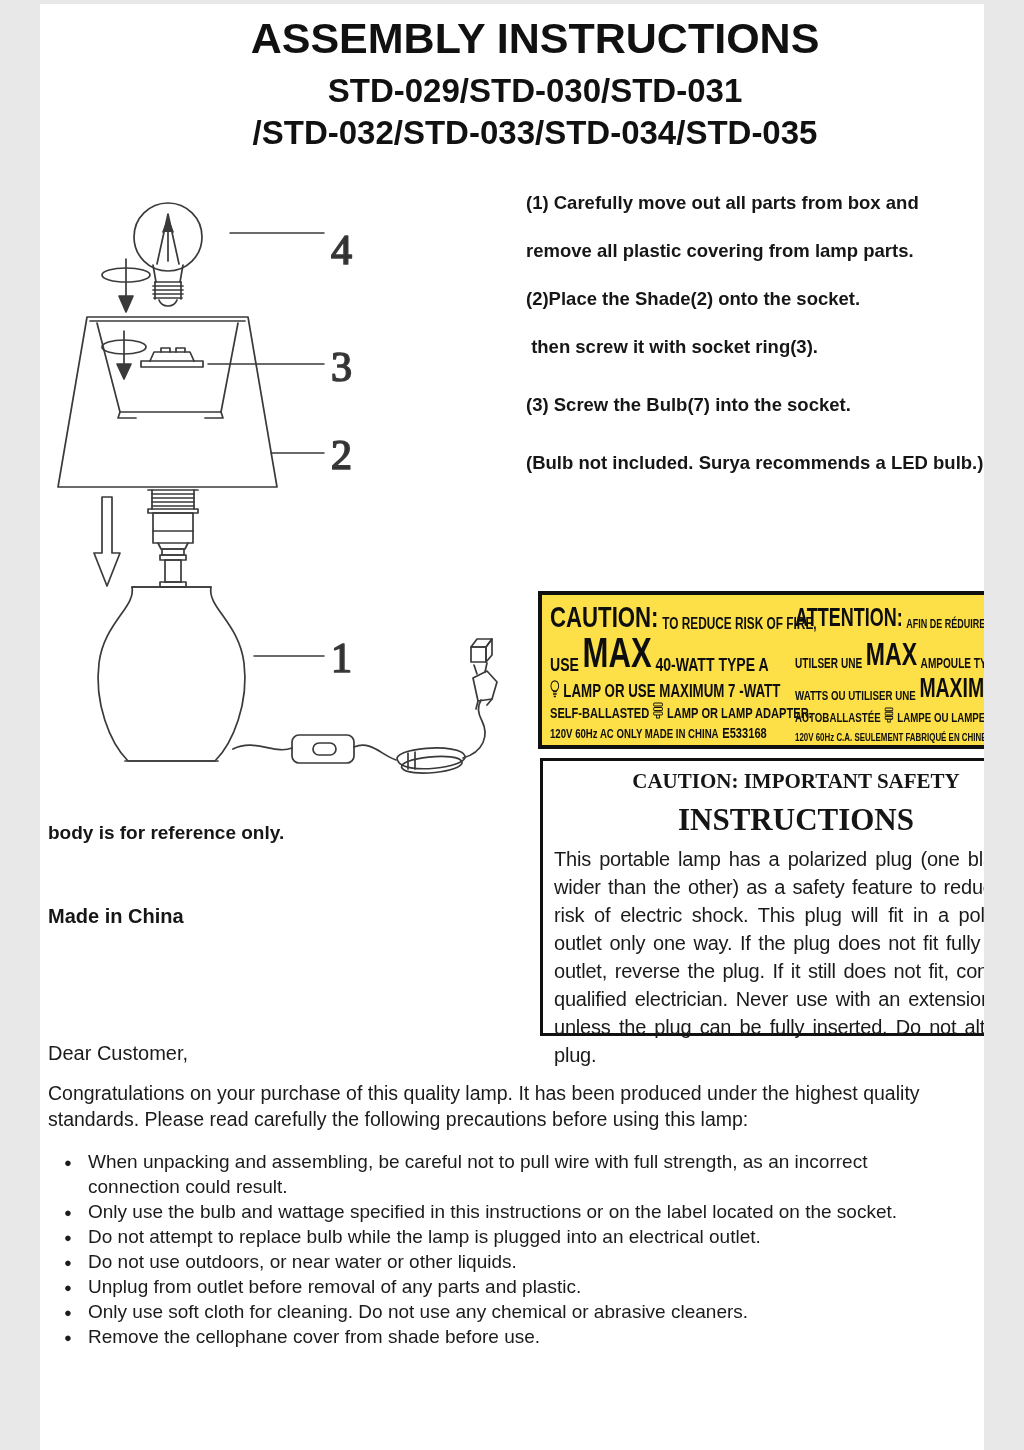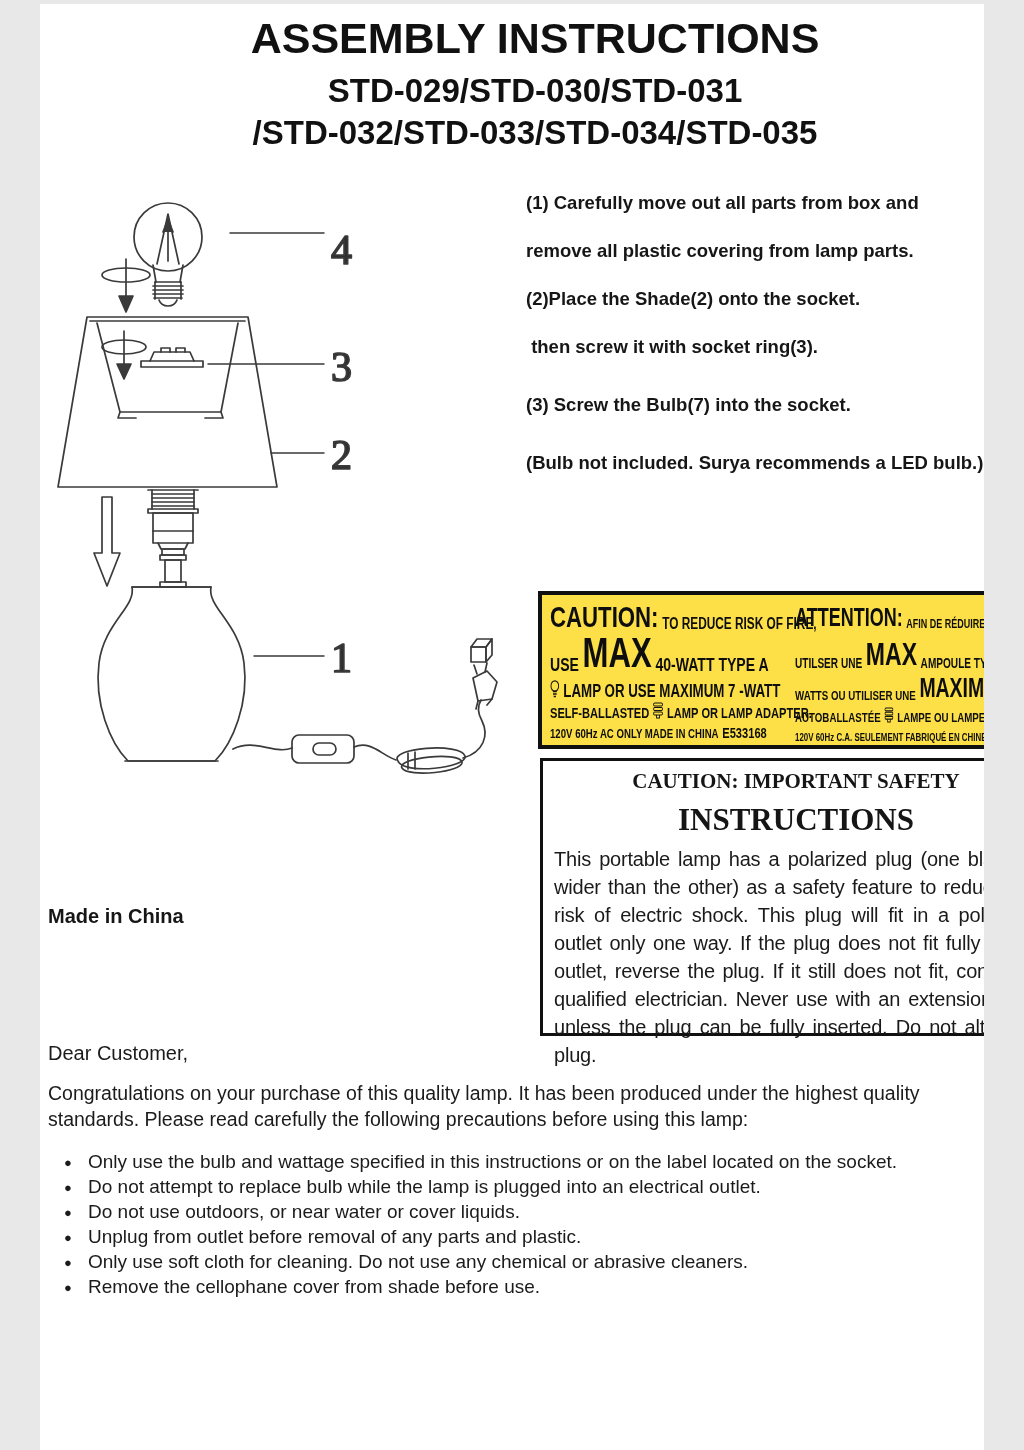--- a/index.html
+++ b/index.html
@@ -247,29 +247,31 @@
     </div>
   </div>
 
   <div class="safety-box">
     <div class="safety-title">CAUTION: IMPORTANT SAFETY</div>
     <div class="safety-title t2">INSTRUCTIONS</div>
     <div class="safety-body">This portable lamp has a polarized plug (one blade is wider than the other) as a safety feature to reduce the risk of electric shock. This plug will fit in a polarized outlet only one way. If the plug does not fit fully in the outlet, reverse the plug. If it still does not fit, contact a qualified electrician. Never use with an extension cord unless the plug can be fully inserted. Do not alter the plug.</div>
   </div>
 
   <div class="note">
+    <div>body is for reference only.</div>
   </div>
   <div class="made-in">Made in China</div>
 
   <div class="customer">
     <div class="greeting">Dear Customer,</div>
     <div class="intro">Congratulations on your purchase of this quality lamp. It has been produced under the highest quality standards. Please read carefully the following precautions before using this lamp:</div>
     <ul class="precautions">
+      <li>When unpacking and assembling, be careful not to pull wire with full strength, as an incorrect connection could result.</li>
       <li>Only use the bulb and wattage specified in this instructions or on the label located on the socket.</li>
       <li>Do not attempt to replace bulb while the lamp is plugged into an electrical outlet.</li>
-      <li>Do not use outdoors, or near water or cover liquids.</li>
+      <li>Do not use outdoors, or near water or other liquids.</li>
       <li>Unplug from outlet before removal of any parts and plastic.</li>
       <li>Only use soft cloth for cleaning. Do not use any chemical or abrasive cleaners.</li>
       <li>Remove the cellophane cover from shade before use.</li>
     </ul>
   </div>
 
 </div>
 
 </body></html>

